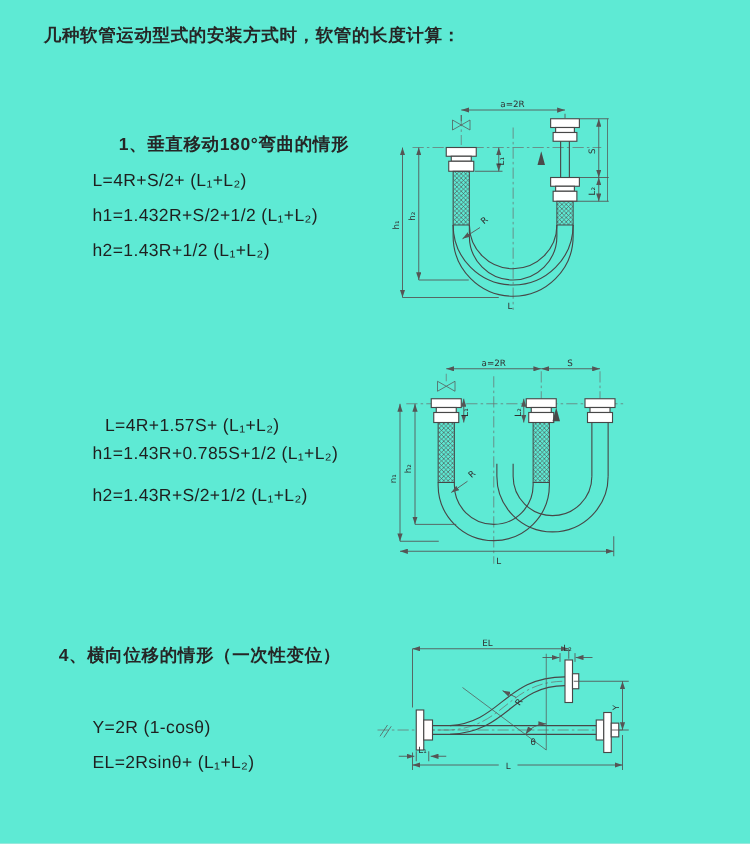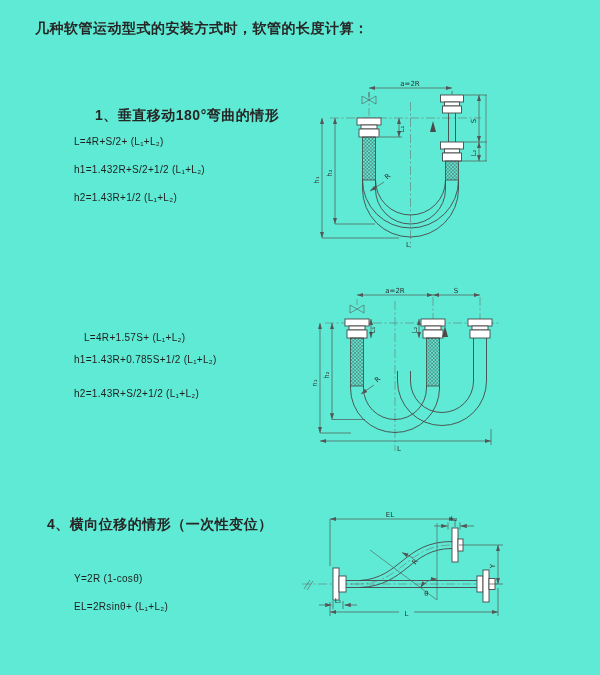--- a/index.html
+++ b/index.html
@@ -4,21 +4,21 @@
 <style>
   html,body{margin:0;padding:0;background:#e8e8e8;}
   .page{
     position:relative;width:600px;height:675px;background:#5eead4;
     font-family:"Liberation Sans",sans-serif;color:#262626;overflow:hidden;
     margin:0 auto;
   }
   .t{position:absolute;white-space:nowrap;line-height:1.2;}
   .title{left:35px;top:20px;font-size:14px;font-weight:700;letter-spacing:.5px;}
   .heading{font-size:14px;font-weight:700;letter-spacing:.5px;}
-  .formula{font-size:10px;font-weight:500;letter-spacing:.3px;color:#1f1f1f;}
+  .formula{font-size:14px;font-weight:500;letter-spacing:.3px;color:#1f1f1f;}
   .h1s{left:47px;top:107px;margin-left:48px;} .f11{left:74px;top:136px;} .f12{left:74px;top:164px;} .f13{left:74px;top:192px;}
   .h2s{left:47px;top:305px;} .f21{left:84px;top:332px;} .f22{left:74px;top:354px;} .f23{left:74px;top:388px;}
   .h3s{left:47px;top:516px;} .f31{left:74px;top:544px;} .f32{left:74px;top:573px;} .f33{left:74px;top:601px;}
   svg.diagram{position:absolute;}
   .d1{left:313px;top:76px;}
   .d2{left:313px;top:283px;}
   .d3{left:298px;top:506px;}
   svg .ln{fill:none;stroke:#474747;stroke-width:.9;}
   svg .fit{fill:#ffffff;stroke:#474747;stroke-width:.9;}
   svg .hrect{stroke:#474747;stroke-width:.8;}

